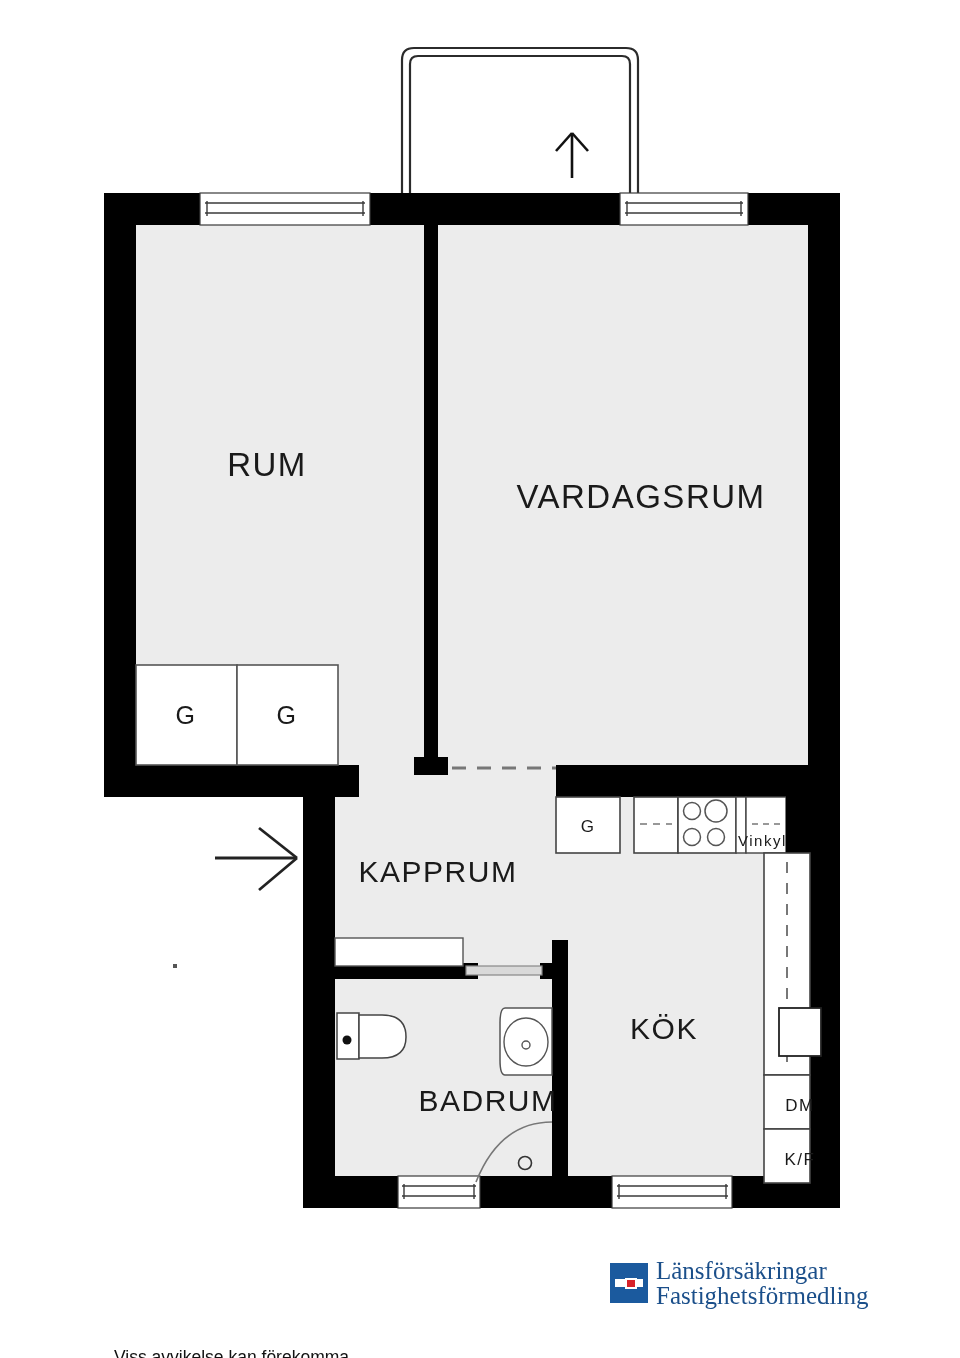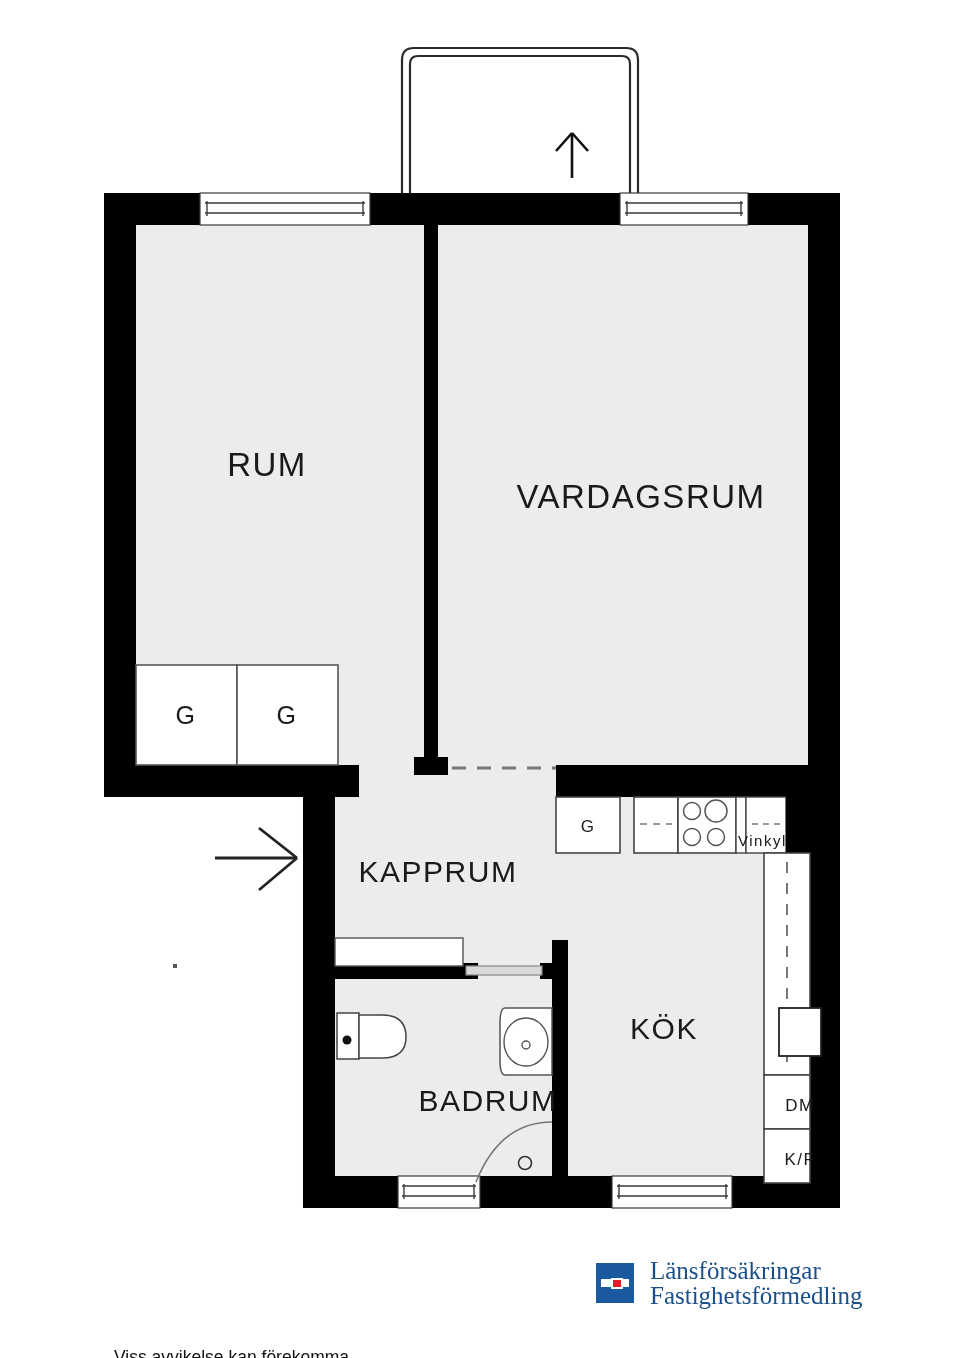--- a/index.html
+++ b/index.html
@@ -41,25 +41,25 @@
     top: 1258px;
     font-size: 17.5px;
     line-height: 1.42;
     color: #111111;
     font-family: "Liberation Sans", sans-serif;
     white-space: pre;
   }
   .disclaimer div { white-space: nowrap; margin-top: 37px; }
   .brand {
     position: absolute;
-    left: 596px;
+    left: 610px;
     top: 1258px;
     display: flex;
     align-items: center;
-    gap: 16px;
+    gap: 8px;
   }
   .brand-mark {
     width: 38px;
     height: 40px;
     flex: 0 0 auto;
   }
   .brand-text {
     font-family: "Liberation Serif", serif;
     color: #1b4f8a;
     line-height: 1.0;

